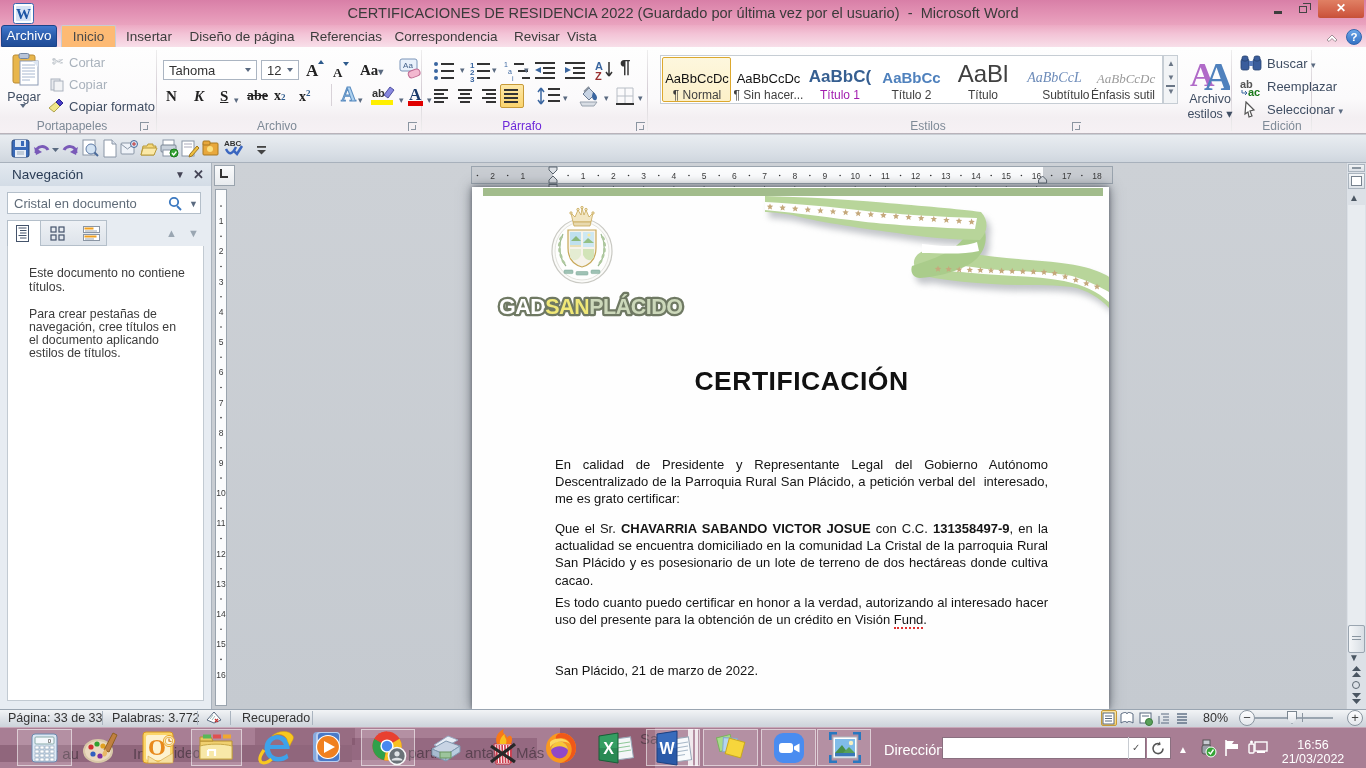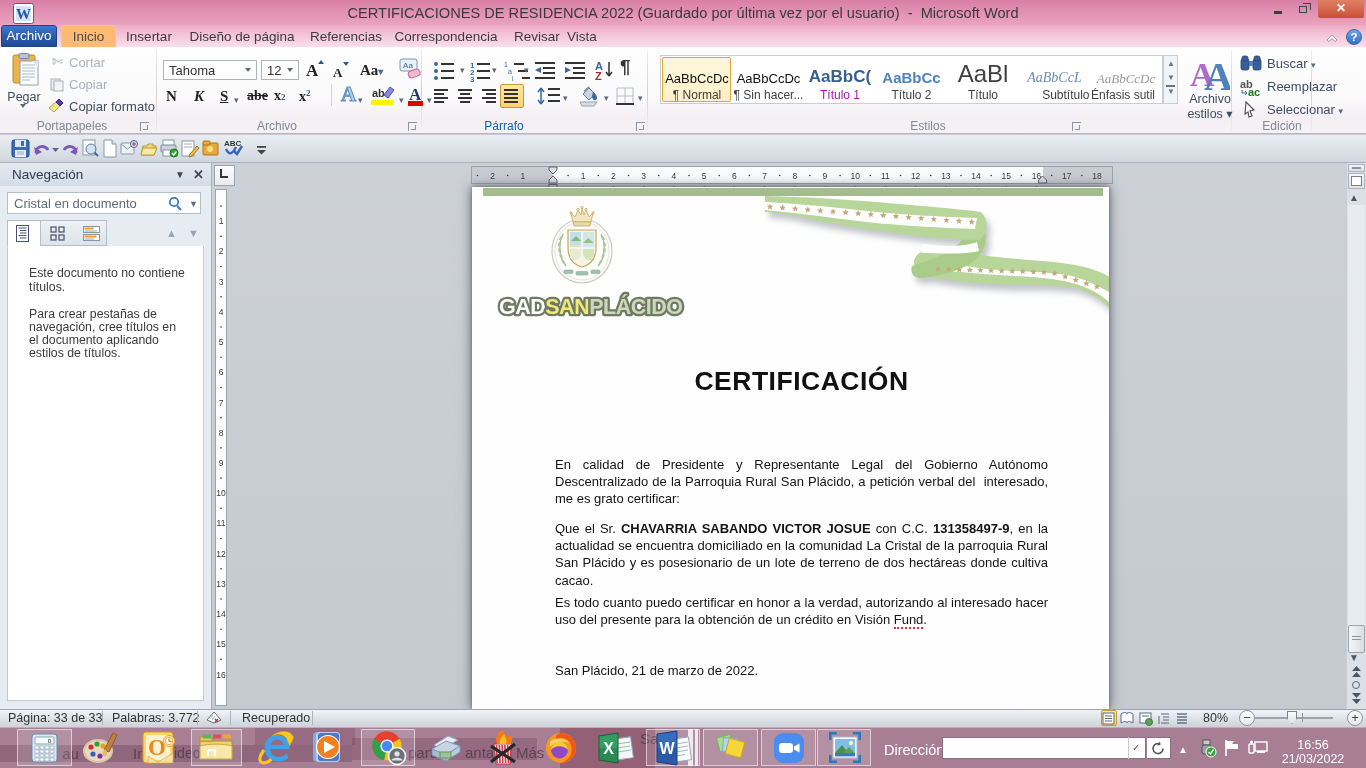--- a/index.html
+++ b/index.html
@@ -32,21 +32,21 @@
   </svg>
 <div class="abs" style="left:1346px;top:29px;width:16px;height:16px;border-radius:50%;background:linear-gradient(180deg,#6aa6e8,#3572c4);border:1px solid #2f66b0;color:#fff;font-size:11.5px;font-weight:bold;text-align:center;line-height:14px">?</div>
 <div class="abs" style="left:0;top:47px;width:1366px;height:87px;background:linear-gradient(180deg,#fefefe 0%,#fbfafb 60%,#f3eff2 82%,#f6f1f4 100%);border-bottom:1px solid #b9b3ba"></div>
 <div class="abs" style="left:156px;top:50px;width:1px;height:81px;background:linear-gradient(180deg,#eee,#d5ced5 50%,#eee)"></div>
 <div class="abs" style="left:421px;top:50px;width:1px;height:81px;background:linear-gradient(180deg,#eee,#d5ced5 50%,#eee)"></div>
 <div class="abs" style="left:647px;top:50px;width:1px;height:81px;background:linear-gradient(180deg,#eee,#d5ced5 50%,#eee)"></div>
 <div class="abs" style="left:1231px;top:50px;width:1px;height:81px;background:linear-gradient(180deg,#eee,#d5ced5 50%,#eee)"></div>
 <div class="abs" style="left:1311px;top:50px;width:1px;height:81px;background:linear-gradient(180deg,#eee,#d5ced5 50%,#eee)"></div>
 <div class="abs" style="left:-8px;top:119px;width:160px;text-align:center;font-size:12px;color:#7e8a97">Portapapeles</div>
 <div class="abs" style="left:197px;top:119px;width:160px;text-align:center;font-size:12px;color:#7e8a97">Archivo</div>
-<div class="abs" style="left:424px;top:119px;width:160px;text-align:center;font-size:12px;color:#0369a1">Párrafo</div>
+<div class="abs" style="left:442px;top:119px;width:160px;text-align:center;font-size:12px;color:#6d28d9">Párrafo</div>
 <div class="abs" style="left:848px;top:119px;width:160px;text-align:center;font-size:12px;color:#7e8a97">Estilos</div>
 <div class="abs" style="left:1202px;top:119px;width:160px;text-align:center;font-size:12px;color:#7e8a97">Edición</div>
 <div class="abs" style="left:140px;top:122px;width:9px;height:9px;border-left:1px solid #8a95a1;border-top:1px solid #8a95a1"></div>
 <div class="abs" style="left:143px;top:125px;width:5px;height:5px;border-right:1.5px solid #8a95a1;border-bottom:1.5px solid #8a95a1"></div>
 <div class="abs" style="left:408px;top:122px;width:9px;height:9px;border-left:1px solid #8a95a1;border-top:1px solid #8a95a1"></div>
 <div class="abs" style="left:411px;top:125px;width:5px;height:5px;border-right:1.5px solid #8a95a1;border-bottom:1.5px solid #8a95a1"></div>
 <div class="abs" style="left:636px;top:122px;width:9px;height:9px;border-left:1px solid #8a95a1;border-top:1px solid #8a95a1"></div>
 <div class="abs" style="left:639px;top:125px;width:5px;height:5px;border-right:1.5px solid #8a95a1;border-bottom:1.5px solid #8a95a1"></div>
 <div class="abs" style="left:1072px;top:122px;width:9px;height:9px;border-left:1px solid #8a95a1;border-top:1px solid #8a95a1"></div>
 <div class="abs" style="left:1075px;top:125px;width:5px;height:5px;border-right:1.5px solid #8a95a1;border-bottom:1.5px solid #8a95a1"></div>

